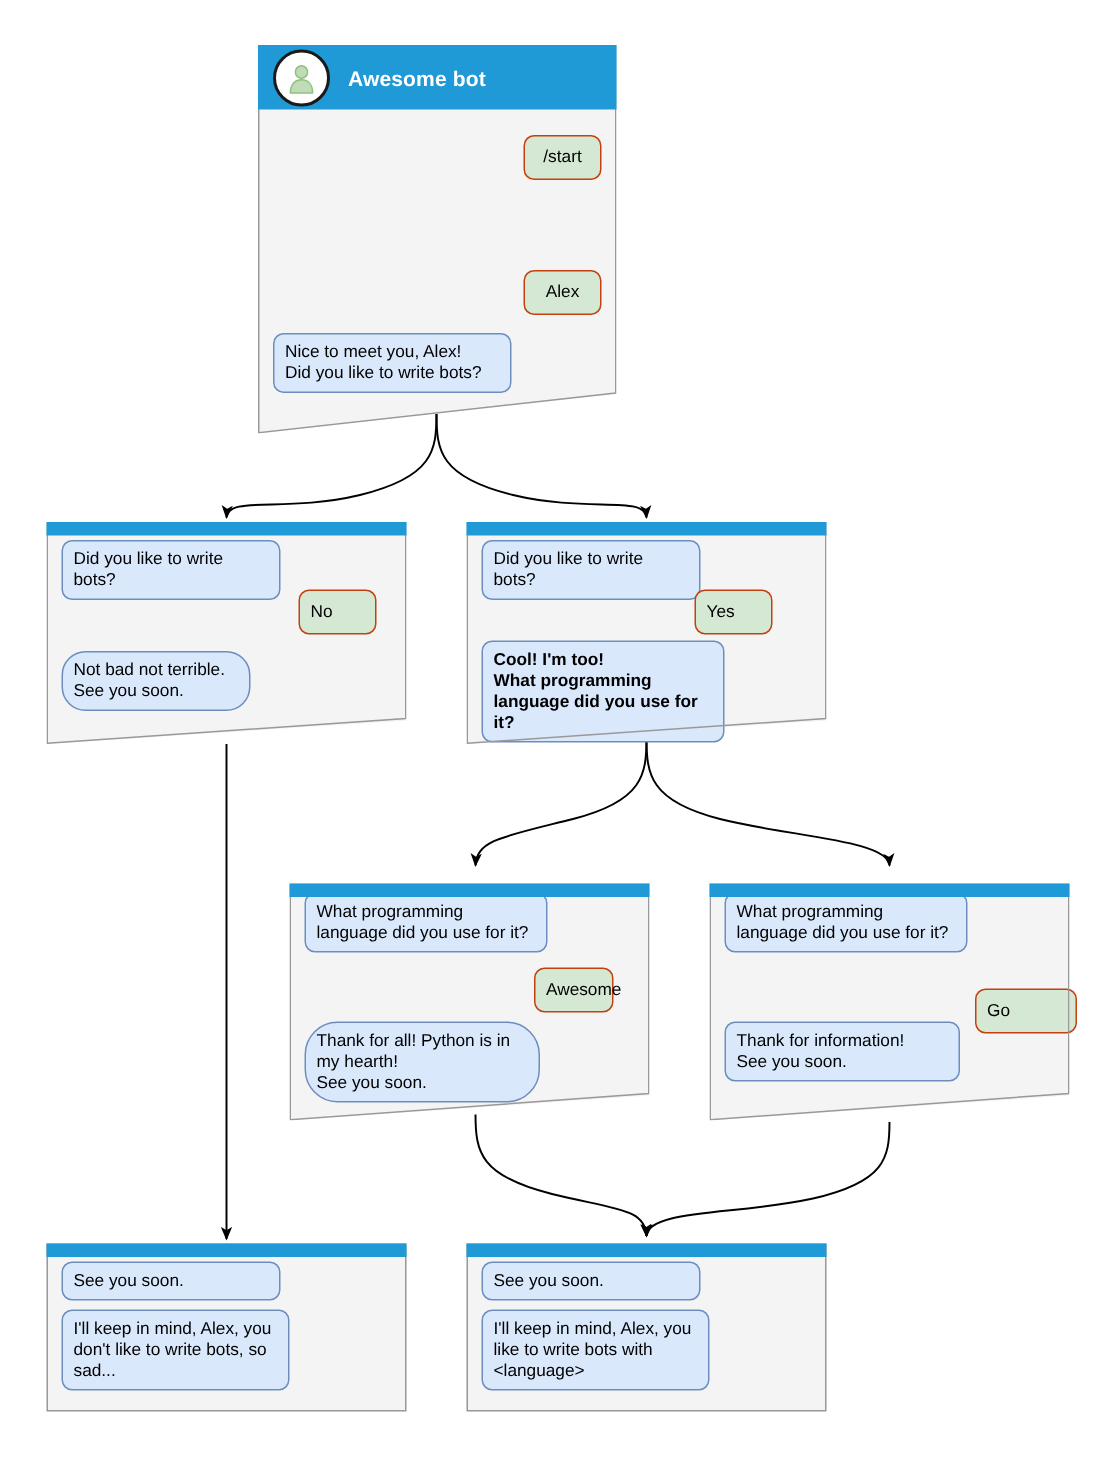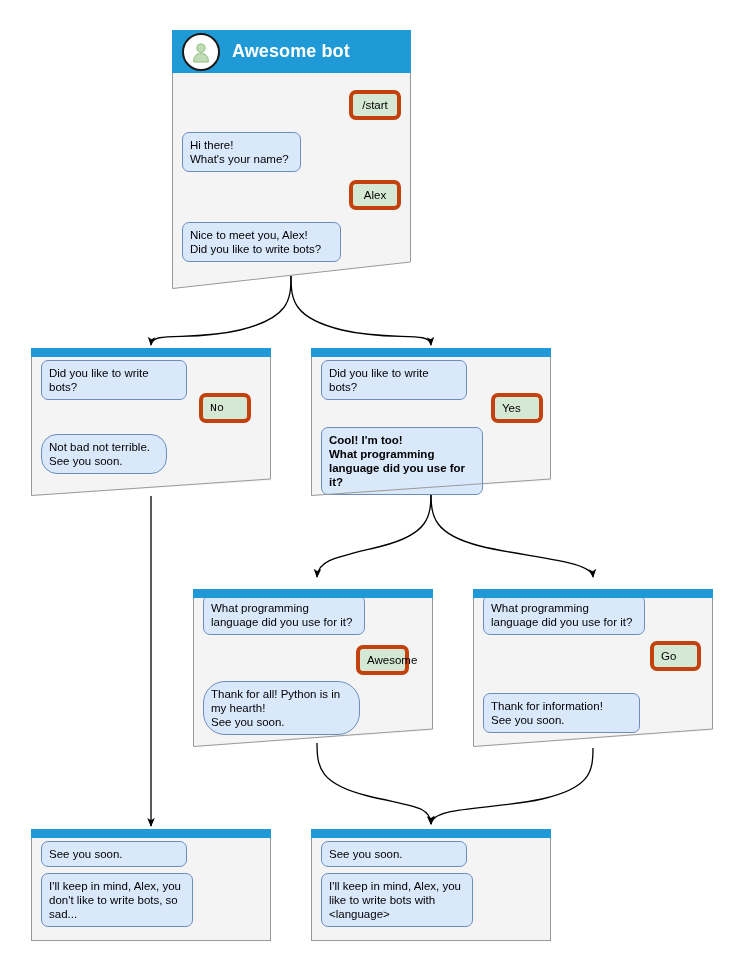--- a/index.html
+++ b/index.html
@@ -77,21 +77,21 @@
     border-radius: 50%;
     background: #ffffff;
     border: 2px solid #1a1a1a;
     display: flex;
     align-items: center;
     justify-content: center;
     flex: 0 0 auto;
   }
   .card.root .card-title {
     color: #ffffff;
-    font-size: 18px;
+    font-size: 14px;
     font-weight: bold;
     margin-left: 12px;
     letter-spacing: 0.1px;
   }
 
   
   .card.mini .card-header { height: 9px; }
 
   
   .bubble {
@@ -104,21 +104,21 @@
     white-space: pre-line;
     color: #000000;
   }
   .bubble.bot {
     background: #dae8fc;
     border: 1px solid #6c8ebf;
     left: 10px;
   }
   .bubble.user {
     background: #d5e8d4;
-    border: 4px solid #c2410c;
+    border: 1px solid #c2410c;
     text-align: left;
   }
 </style>
 </head>
 <body>
 
 <div id="canvas">
 
   <svg id="edges" viewBox="0 0 743 971" width="743" height="971" xmlns="http://www.w3.org/2000/svg">
     <defs>
@@ -152,54 +152,52 @@
         <svg width="22" height="22" viewBox="0 0 22 22">
           <circle cx="11" cy="7" r="4.1" fill="#bfdcb6" stroke="#8ec17f" stroke-width="1"></circle>
           <path d="M3.6,21 C3.6,14.6 7.2,12.2 11,12.2 C14.8,12.2 18.4,14.6 18.4,21 Z" fill="#bfdcb6" stroke="#8ec17f" stroke-width="1"></path>
         </svg>
       </span>
       <span class="card-title">Awesome bot</span>
     </div>
 
     <div class="bubble user" style="left:177px; top:60px; width:52px; height:30px; display:flex; align-items:center; justify-content:center;">/start</div>
 
-    <div class="bubble bot" style="top:102px; width:119px;">Hi there!
-What's your name?</div>
 
     <div class="bubble user" style="left:177px; top:150px; width:52px; height:30px; display:flex; align-items:center; justify-content:center;">Alex</div>
 
     <div class="bubble bot" style="top:192px; width:159px;">Nice to meet you, Alex!
 Did you like to write bots?</div>
   </div>
 
   <div class="card mini skew" style="left:31px; top:348px; width:240px; height:148px;">
     <div class="card-shape"></div>
     <svg class="card-outline" viewBox="0 0 240 148" preserveAspectRatio="none">
       <polygon points="0.5,0.5 239.5,0.5 239.5,131 0.5,147.5" fill="none" stroke="#999999" stroke-width="1"></polygon>
     </svg>
     <div class="card-header"></div>
 
     <div class="bubble bot" style="top:12px; width:146px;">Did you like to write bots?</div>
 
-    <div class="bubble user" style="left:168px; top:45px; width:52px; height:30px; display:flex; align-items:center;font-family:Liberation Mono, monospace;">No</div>
+    <div class="bubble user" style="left:168px; top:45px; width:52px; height:30px; display:flex; align-items:center;">No</div>
 
     <div class="bubble bot" style="top:86px; width:126px;border-radius:16px;">Not bad not terrible.
 See you soon.</div>
   </div>
 
   <div class="card mini skew" style="left:311px; top:348px; width:240px; height:148px;">
     <div class="card-shape"></div>
     <svg class="card-outline" viewBox="0 0 240 148" preserveAspectRatio="none">
       <polygon points="0.5,0.5 239.5,0.5 239.5,131 0.5,147.5" fill="none" stroke="#999999" stroke-width="1"></polygon>
     </svg>
     <div class="card-header"></div>
 
     <div class="bubble bot" style="top:12px; width:146px;">Did you like to write bots?</div>
 
-    <div class="bubble user" style="left:180px; top:45px; width:52px; height:30px; display:flex; align-items:center;">Yes</div>
+    <div class="bubble user" style="left:152px; top:45px; width:52px; height:30px; display:flex; align-items:center;">Yes</div>
 
     <div class="bubble bot" style="top:79px; width:162px;font-weight:bold;">Cool! I'm too!
 What programming
 language did you use for it?</div>
   </div>
 
   <div class="card mini skew" style="left:193px; top:589px; width:240px; height:158px;">
     <div class="card-shape"></div>
     <svg class="card-outline" viewBox="0 0 240 158" preserveAspectRatio="none">
       <polygon points="0.5,0.5 239.5,0.5 239.5,140 0.5,157.5" fill="none" stroke="#999999" stroke-width="1"></polygon>
@@ -219,23 +217,23 @@
   <div class="card mini skew" style="left:473px; top:589px; width:240px; height:158px;">
     <div class="card-shape"></div>
     <svg class="card-outline" viewBox="0 0 240 158" preserveAspectRatio="none">
       <polygon points="0.5,0.5 239.5,0.5 239.5,140 0.5,157.5" fill="none" stroke="#999999" stroke-width="1"></polygon>
     </svg>
     <div class="card-header"></div>
 
     <div class="bubble bot" style="top:6px; width:162px;">What programming
 language did you use for it?</div>
 
-    <div class="bubble user" style="left:177px; top:52px; width:51px; height:30px; display:flex; align-items:center;">Go</div>
-
-    <div class="bubble bot" style="top:92px; width:157px;margin-top:12px;">Thank for information!
+    <div class="bubble user" style="left:177px; top:70px; width:68px; height:30px; display:flex; align-items:center;">Go</div>
+
+    <div class="bubble bot" style="top:92px; width:157px;">Thank for information!
 See you soon.</div>
   </div>
 
   <div class="card mini" style="left:31px; top:829px; width:240px; height:112px;">
     <div class="card-shape"></div>
     <div class="card-header"></div>
 
     <div class="bubble bot" style="top:12px; width:146px;">See you soon.</div>
 
     <div class="bubble bot" style="top:44px; width:152px;">I'll keep in mind, Alex, you

